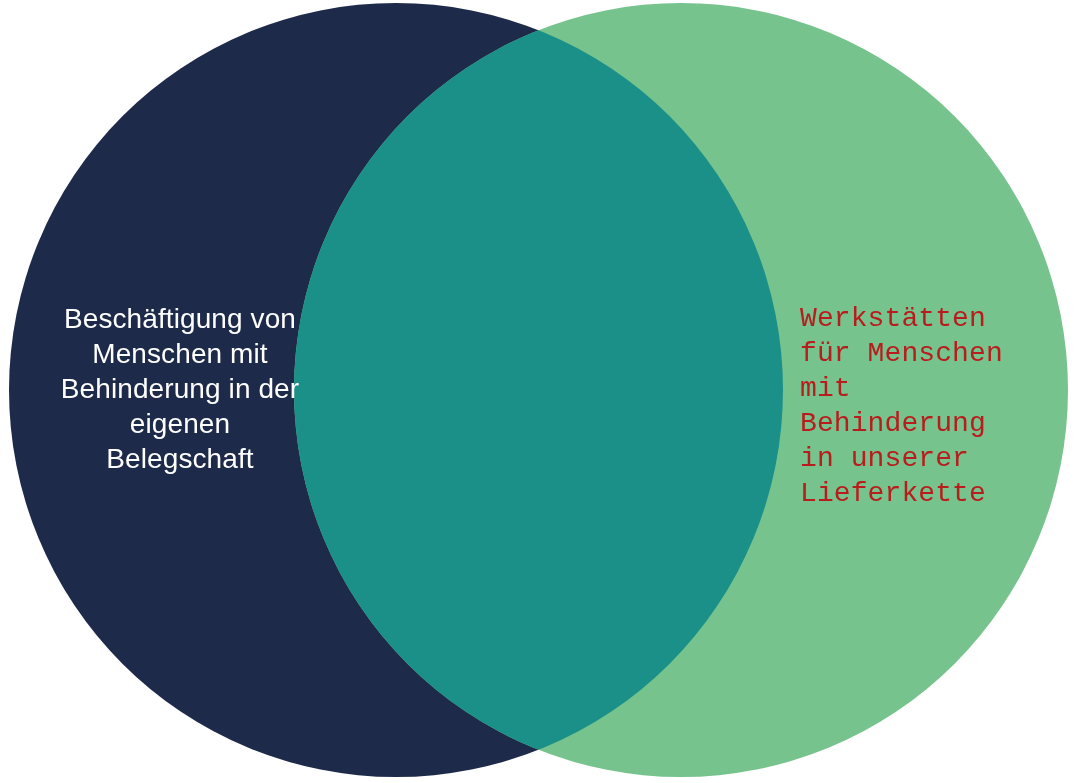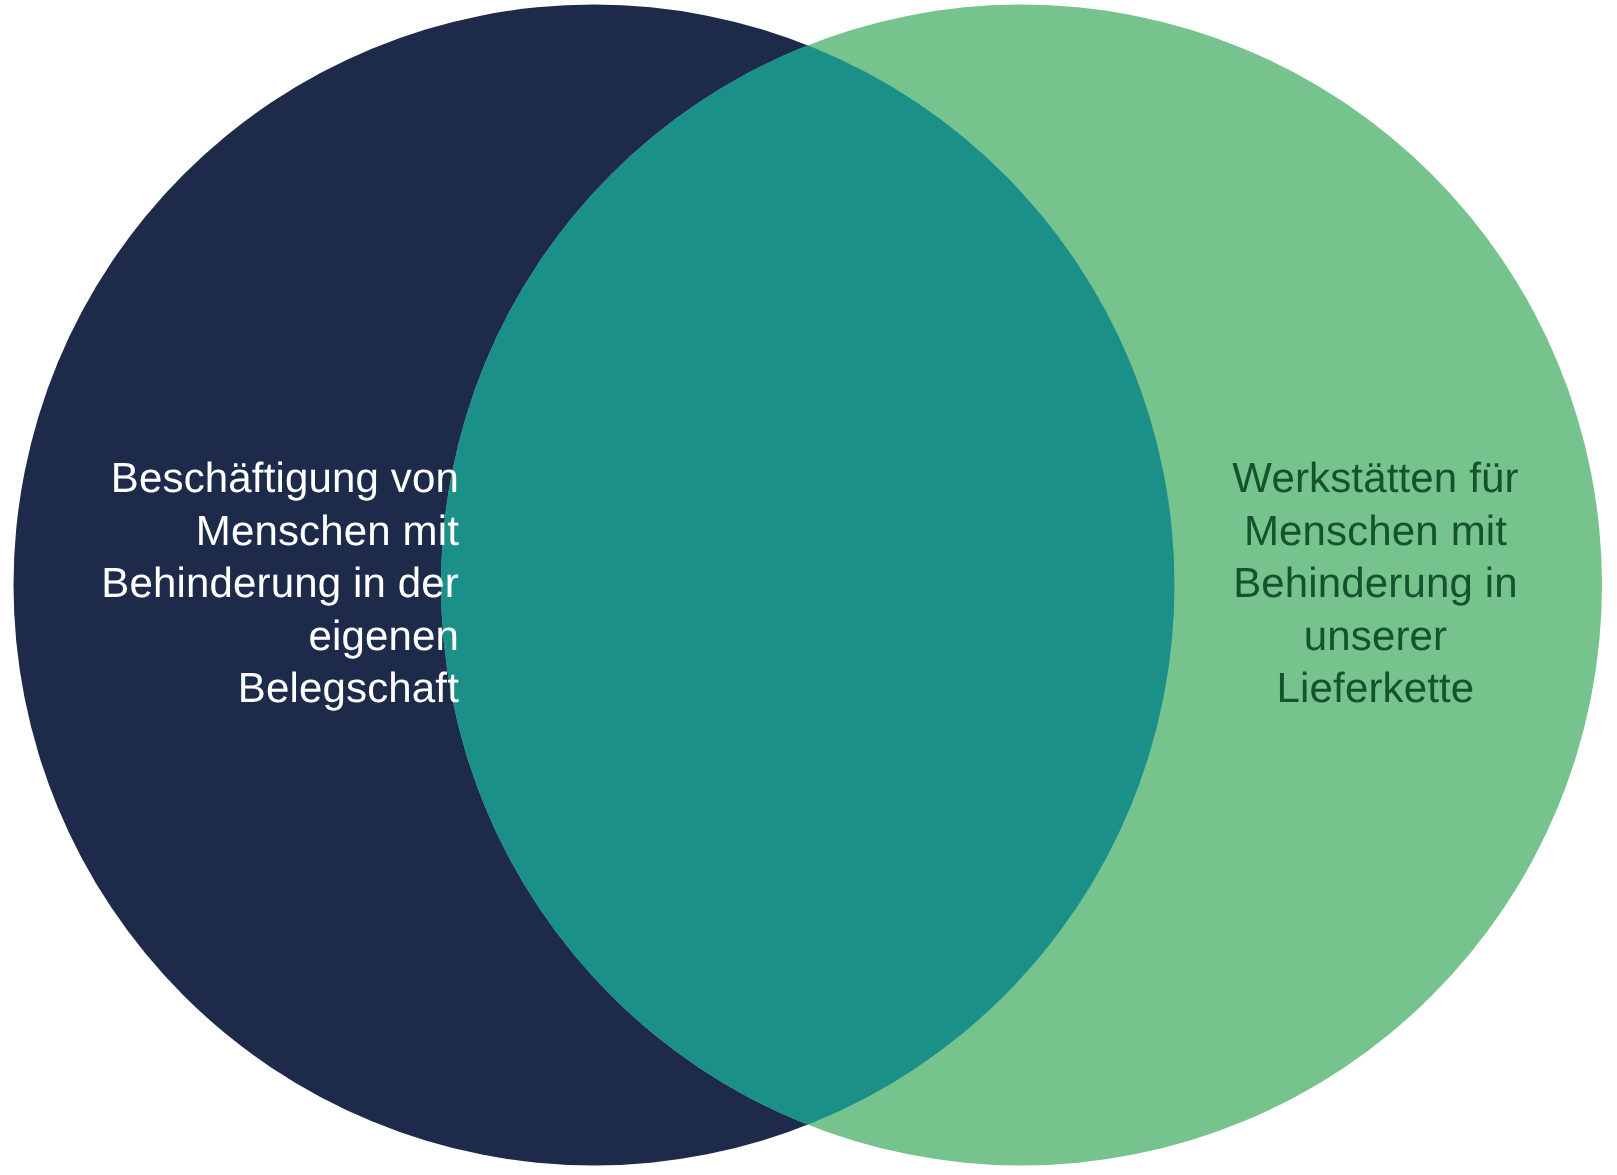--- a/index.html
+++ b/index.html
@@ -68,18 +68,18 @@
         <circle cx="396" cy="390" r="387"></circle>
       </clipPath>
     </defs>
     <circle id="circle-left" cx="396" cy="390" r="387" fill="#1E2A4A"></circle>
     <circle id="circle-right" cx="681" cy="390" r="387" fill="#77C38D"></circle>
     <g clip-path="url(#clip-left-circle)">
       <circle id="circle-overlap" cx="681" cy="390" r="387" fill="#1B9089"></circle>
     </g>
   </svg>
 
-  <div class="venn-label" id="label-left" style="color: rgb(255, 255, 255); text-align: right;">Beschäftigung von Menschen mit Behinderung in der eigenen Belegschaft</div>
+  <div class="venn-label" id="label-left" style="color: rgb(255, 255, 255); text-align: center;">Beschäftigung von Menschen mit Behinderung in der eigenen Belegschaft</div>
 
 
-  <div class="venn-label" id="label-right" style="color: #14532d; text-align: center;">Werkstätten für Menschen mit Behinderung in unserer Lieferkette</div>
+  <div class="venn-label" id="label-right" style="color: #b91c1c; text-align: left; font-family: Liberation Mono, monospace;">Werkstätten für Menschen mit Behinderung in unserer Lieferkette</div>
 
 </div>
 
 </body></html>

